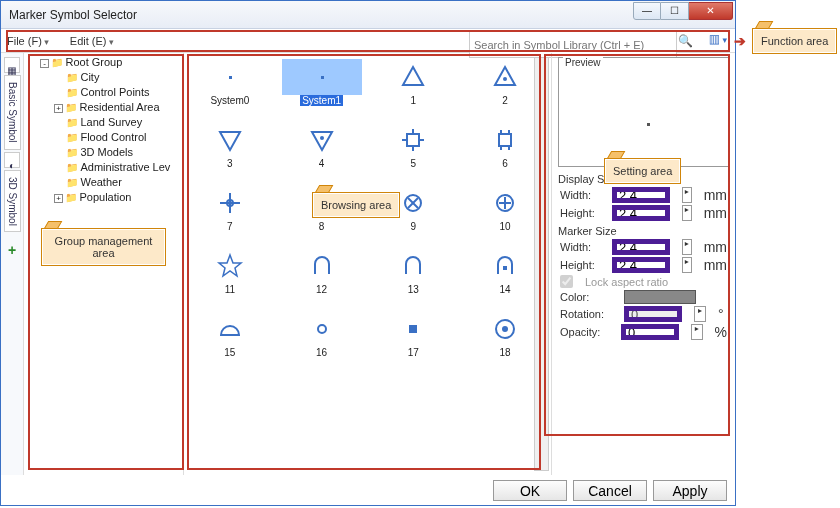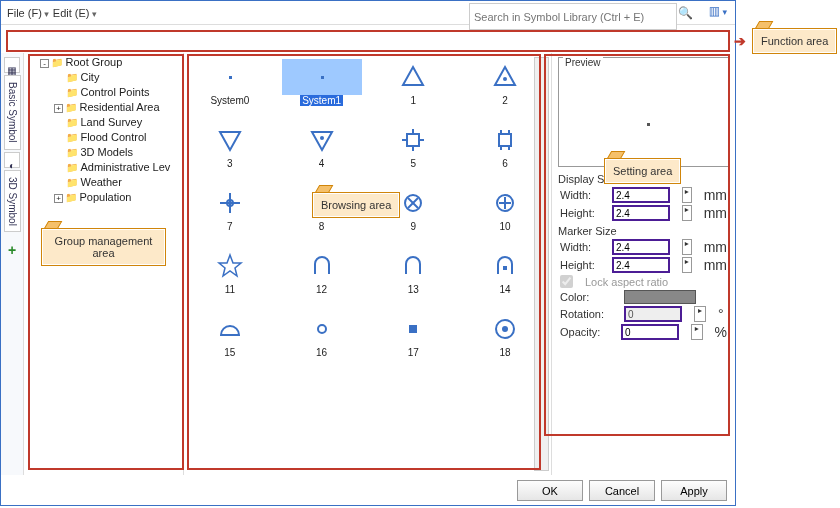--- a/index.html
+++ b/index.html
@@ -4,21 +4,21 @@
 <style>
   * { box-sizing: border-box; margin: 0; padding: 0; font-family: "Segoe UI", Arial, sans-serif; }
   body { background: #fff; width: 840px; height: 508px; position: relative; font-size: 11px; }
   .window { width: 736px; height: 506px; border: 1px solid #3a70c4; position: absolute; left: 0; top: 0; background: #fff; }
   .titlebar { height: 28px; background: linear-gradient(#f7f8fb,#e8edf6); border-bottom: 1px solid #c8d2e2; display: flex; align-items: center; padding: 0 0 0 8px; font-size: 12px; color: #222; position: relative; }
   .titlebar-controls { position: absolute; right: 2px; top: 1px; display: flex; }
   .ctl { width: 28px; height: 18px; border: 1px solid #9ab; border-left: none; background: linear-gradient(#f5f8fd,#dde7f4); font-size: 10px; text-align: center; line-height: 16px; cursor: pointer; }
   .ctl.close { width: 44px; background: linear-gradient(#e07a6a,#c0392b); color: #fff; border-color: #a33; }
   .ctl:first-child { border-left: 1px solid #9ab; border-radius: 0 0 0 3px; }
   .ctl.close { border-radius: 0 0 3px 0; }
-  .menubar { height: 24px; display: flex; align-items: center; padding: 0 6px; border-bottom: 1px solid #ddd; gap: 4px; position: relative; }
+  .menubar { height: 24px; display: flex; align-items: center; padding: 0 6px; border-bottom: 1px solid #ddd; gap: 21px; position: relative; }
   .menubar .mitem { font-size: 11px; color: #333; cursor: pointer; }
   .menubar .mitem::after { content: " \25BE"; font-size: 9px; color: #666; }
   .search { position: absolute; right: 58px; top: 2px; width: 208px; height: 27px; border: 1px solid #ccc; padding: 1px 4px; font-size: 11px; color: #888; }
   .search-icon { position: absolute; right: 42px; top: 5px; font-size: 12px; color: #555; }
   .func-btn { position: absolute; right: 8px; top: 3px; font-size: 12px; color: #3a70c4; cursor: pointer; }
   .func-btn::after { content: " \25BE"; font-size: 9px; }
   .red-box { border: 2px solid #c0392b; position: absolute; pointer-events: none; }
   .body { position: absolute; top: 52px; bottom: 30px; left: 0; right: 0; display: flex; }
   .vtabs { width: 23px; border-right: 1px solid #ddd; background: #f7f9fc; display: flex; flex-direction: column; align-items: center; padding-top: 4px; gap: 2px; }
   .vtab { writing-mode: vertical-rl; font-size: 10px; padding: 6px 2px; border: 1px solid #ccc; background: #fff; cursor: pointer; color: #335; }
@@ -36,35 +36,43 @@
   .cell.sel .sym { background: #9ec9ff; }
   .cell.sel .lab { background: #2a6bdc; color: #fff; padding: 0 2px; }
   .scrollbar { position: absolute; right: 2px; top: 4px; bottom: 4px; width: 15px; background: #f0f0f0; border: 1px solid #ccc; }
   .panel { width: 184px; border-left: 1px solid #ddd; padding: 4px 6px; font-size: 11px; color: #333; }
   .preview { border: 1px solid #999; height: 110px; margin-bottom: 6px; position: relative; }
   .preview-title { position: absolute; top: -1px; left: 4px; background: #fff; font-size: 10px; padding: 0 2px; }
   .dot { position: absolute; width: 3px; height: 3px; background: #555; left: 52%; top: 60%; }
   .sect { font-size: 11px; margin: 4px 0 2px; }
   .row { display: flex; align-items: center; gap: 12px; margin: 2px 2px; }
   .row label { width: 52px; font-size: 11px; }
-  .spin { width: 58px; height: 16px; border: 2px solid #4c1d95; font-size: 10px; padding: 0 2px; }
+  .spin { width: 58px; height: 16px; border: 5px solid #4c1d95; font-size: 13px; padding: 0 2px; }
   .spinbtn { width: 12px; height: 16px; border: 1px solid #999; font-size: 8px; line-height: 7px; text-align: center; cursor: pointer; }
   .unit { font-size: 14px; }
   .color-swatch { width: 72px; height: 14px; background: #888; border: 1px solid #555; }
   .footer { position: absolute; bottom: 4px; right: 8px; display: flex; gap: 6px; }
-  .btn { width: 66px; height: 21px; border: 1px solid #999; background: linear-gradient(#fdfdfd,#e6e6e6); font-size: 11px; cursor: pointer; }
+  .btn { width: 74px; height: 21px; border: 1px solid #999; background: linear-gradient(#fdfdfd,#e6e6e6); font-size: 14px; cursor: pointer; }
   .callout { position: absolute; border: 1px solid #d0850a; background: #fde9c9; font-size: 11px; color: #333; padding: 6px 8px; box-shadow: 0 0 0 1px #fff inset; }
   .callout .fold { position: absolute; top: -8px; left: 4px; width: 14px; height: 8px; background: #f5c06a; border: 1px solid #d0850a; transform: skewX(-30deg); }
   .arrow-red { position: absolute; color: #c0392b; font-size: 14px; font-weight: bold; }
   svg { display: block; }
 </style>
 </head>
 <body>
 
 <div class="window">
+  <div class="titlebar">
+    <span>Marker Symbol Selector</span>
+    <div class="titlebar-controls">
+      <div class="ctl">—</div>
+      <div class="ctl">☐</div>
+      <div class="ctl close">✕</div>
+    </div>
+  </div>
 
   <div class="menubar">
     <span class="mitem">File (F)</span>
     <span class="mitem">Edit (E)</span>
     <input class="search" placeholder="Search in Symbol Library (Ctrl + E)" style="">
     <span class="search-icon">🔍</span>
     <span class="func-btn">▥</span>
   </div>
 
   <div class="body">

